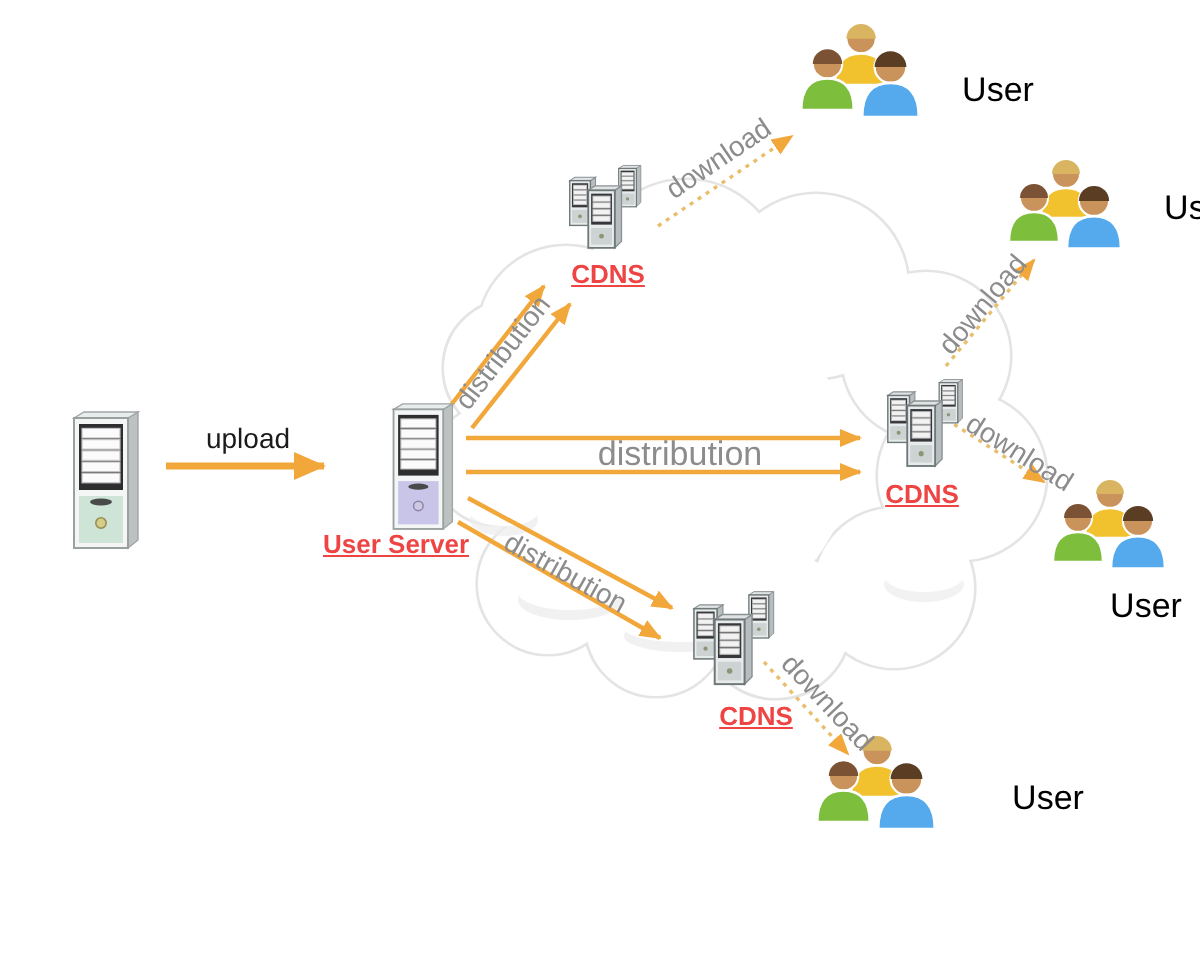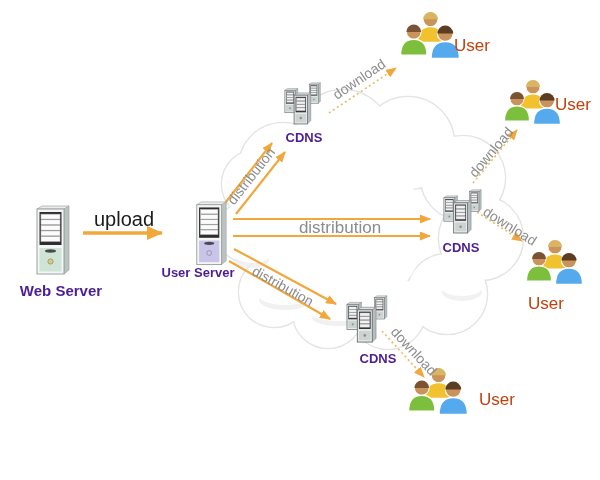--- a/index.html
+++ b/index.html
@@ -1,26 +1,26 @@
 <!DOCTYPE html>
 <html><head>
 <meta charset="utf-8">
 <style>
   html,body{margin:0;padding:0;background:#fff;}
   #stage{position:relative;width:600px;height:480px;background:#ffffff;overflow:hidden;
          font-family:"Liberation Sans",sans-serif;}
   #bg{position:absolute;left:0;top:0;}
   .lbl{position:absolute;white-space:nowrap;transform:translate(-50%,-50%);line-height:1;}
   .lbl.rot{transform-origin:center center;}
-  .green{color:#4c1d95;font-weight:bold;font-size:13px;}
+  .green{color:#ef4444;font-weight:bold;font-size:13px;text-decoration:underline;}
   .green.big{font-size:15px;}
-  .upload{color:#1b1b1b;font-size:20px;font-weight:500;}
+  .upload{color:#1b1b1b;font-size:14px;font-weight:500;}
   .edge{color:#8C8C8C;font-size:14px;}
   .edge.mid{font-size:17px;}
-  .usr{color:#c2410c;font-size:17px;}
+  .usr{color:#000000;font-size:17px;margin-left:27px;}
 </style>
 </head>
 <body>
 
 <div id="stage">
 
 <svg id="bg" width="600" height="480" viewBox="0 0 600 480">
   <defs>
     <marker id="mk" markerUnits="userSpaceOnUse" markerWidth="12" markerHeight="9" refX="10" refY="4.5" orient="auto">
       <path d="M0,0 L11,4.5 L0,9 Z" fill="#F2A73B"></path>
@@ -186,21 +186,20 @@
   <g>
         <use href="#usergroup" transform="translate(524,240)"></use>
       </g>
   <g>
         <use href="#usergroup" transform="translate(406,368) scale(1.05)"></use>
       </g>
 </svg>
 
 <div class="lbl upload" style="left:124px;top:219px;">upload</div>
 
-<div class="lbl green big" style="left:61px;top:290px;">Web Server</div>
 <div class="lbl green" style="left:198px;top:272px;">User Server</div>
 
 <div class="lbl green" style="left:304px;top:137px;">CDNS</div>
 <div class="lbl green" style="left:461px;top:247px;">CDNS</div>
 <div class="lbl green" style="left:378px;top:358px;">CDNS</div>
 
 <div class="lbl usr" style="left:472px;top:45px;">User</div>
 <div class="lbl usr" style="left:573px;top:104px;">User</div>
 <div class="lbl usr" style="left:546px;top:303px;">User</div>
 <div class="lbl usr" style="left:497px;top:399px;">User</div>

